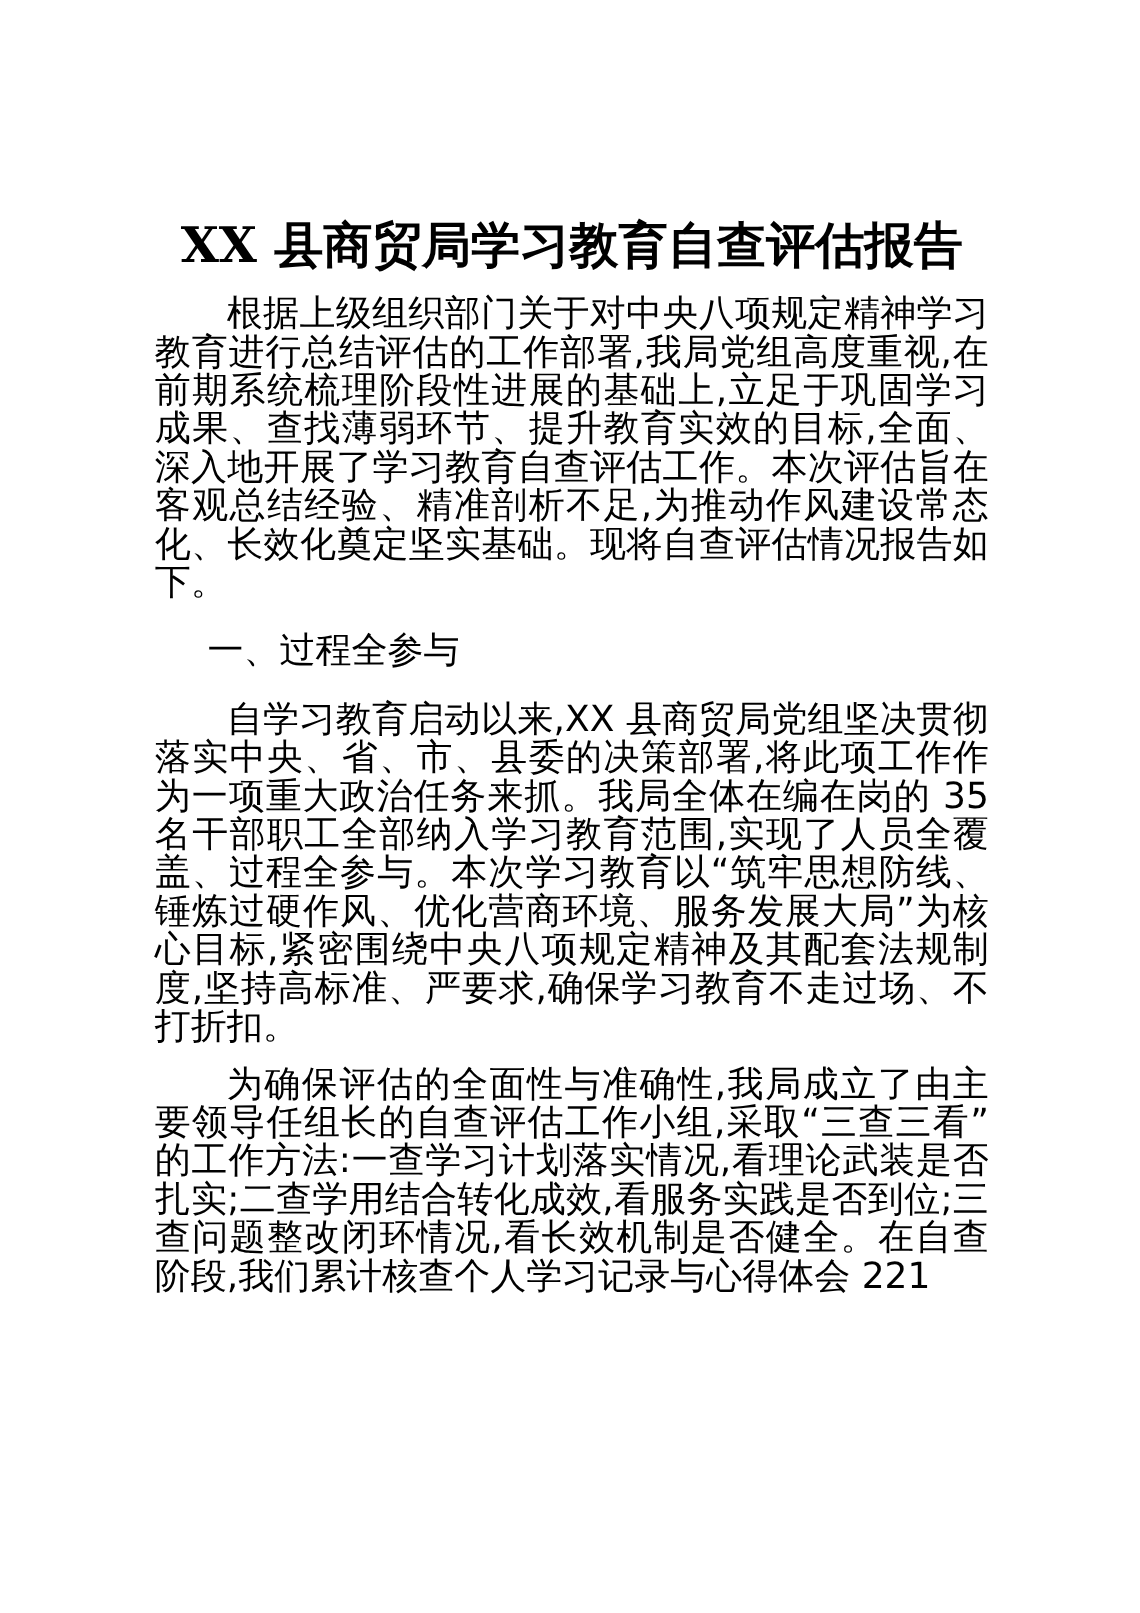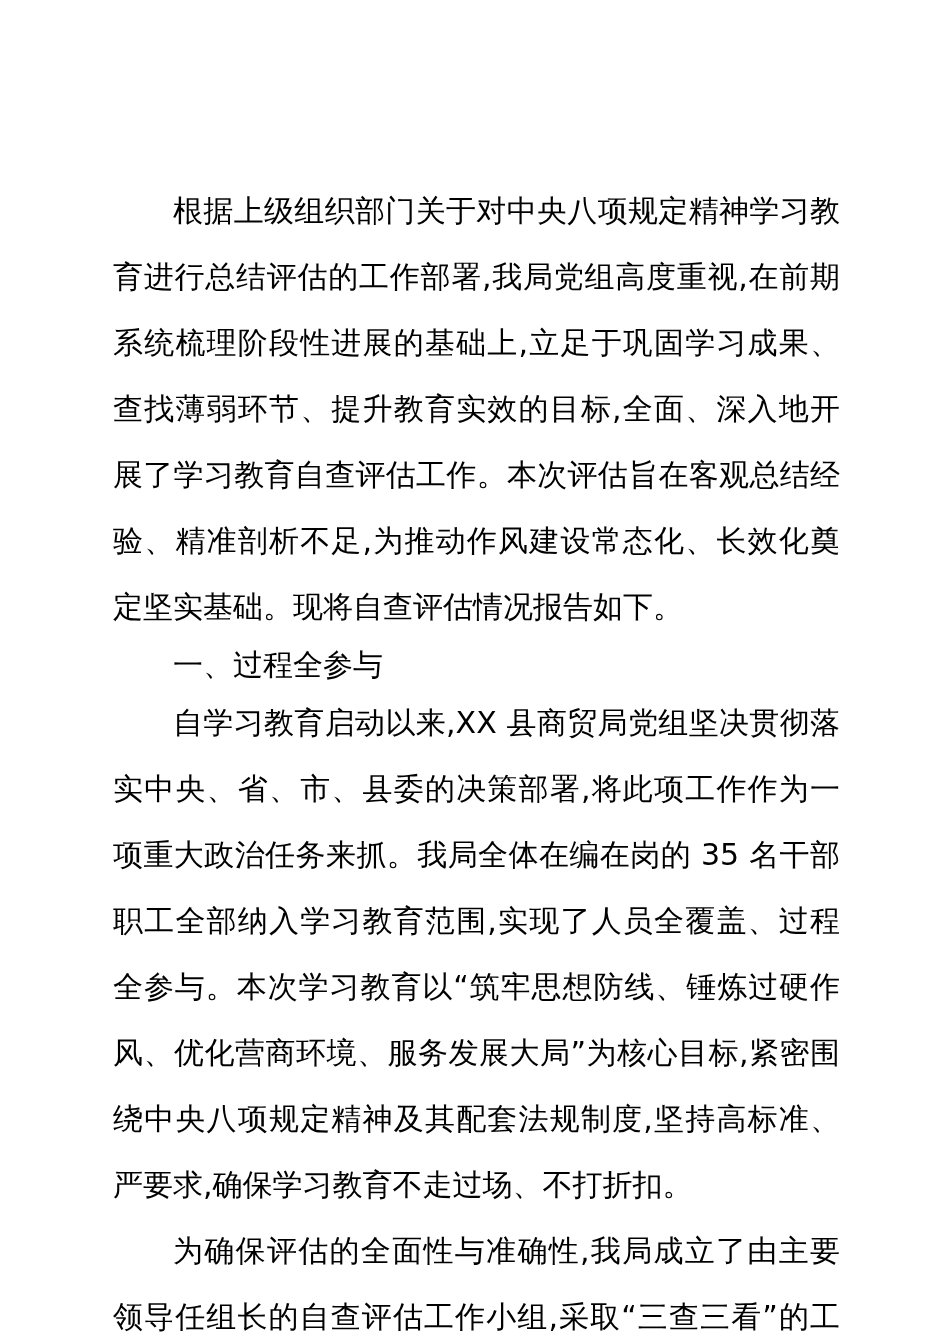--- a/index.html
+++ b/index.html
@@ -25,40 +25,41 @@
     font-weight: bold;
     font-size: 41px;
     line-height: 52px;
     text-align: center;
     margin: 0 0 6px 0;
     white-space: nowrap;
   }
   .doc-para {
     font-family: "DejaVu Sans", "Liberation Sans", sans-serif;
     font-size: 30px;
-    line-height: 66px;
+    line-height: 32px;
     text-align: justify;
     text-justify: inter-ideograph;
     text-indent: 2em;
-    margin: 0;
+    margin: 16px;
     word-break: break-all;
   }
   .doc-heading {
     font-family: "DejaVu Sans", "Liberation Sans", sans-serif;
     font-size: 30px;
     line-height: 50px;
     text-indent: 2em;
     margin: 0;
     text-align: left;
   }
 </style>
 </head>
 <body>
 
 <div class="page">
+  <h1 class="doc-title">XX 县商贸局学习教育自查评估报告</h1>
 
   <p class="doc-para">根据上级组织部门关于对中央八项规定精神学习教育进行总结评估的工作部署,我局党组高度重视,在前期系统梳理阶段性进展的基础上,立足于巩固学习成果、查找薄弱环节、提升教育实效的目标,全面、深入地开展了学习教育自查评估工作。本次评估旨在客观总结经验、精准剖析不足,为推动作风建设常态化、长效化奠定坚实基础。现将自查评估情况报告如下。</p>
 
   <p class="doc-heading">一、过程全参与</p>
 
   <p class="doc-para">自学习教育启动以来,XX 县商贸局党组坚决贯彻落实中央、省、市、县委的决策部署,将此项工作作为一项重大政治任务来抓。我局全体在编在岗的 35 名干部职工全部纳入学习教育范围,实现了人员全覆盖、过程全参与。本次学习教育以“筑牢思想防线、锤炼过硬作风、优化营商环境、服务发展大局”为核心目标,紧密围绕中央八项规定精神及其配套法规制度,坚持高标准、严要求,确保学习教育不走过场、不打折扣。</p>
 
   <p class="doc-para">为确保评估的全面性与准确性,我局成立了由主要领导任组长的自查评估工作小组,采取“三查三看”的工作方法:一查学习计划落实情况,看理论武装是否扎实;二查学用结合转化成效,看服务实践是否到位;三查问题整改闭环情况,看长效机制是否健全。在自查阶段,我们累计核查个人学习记录与心得体会 221</p>
 </div>
 

